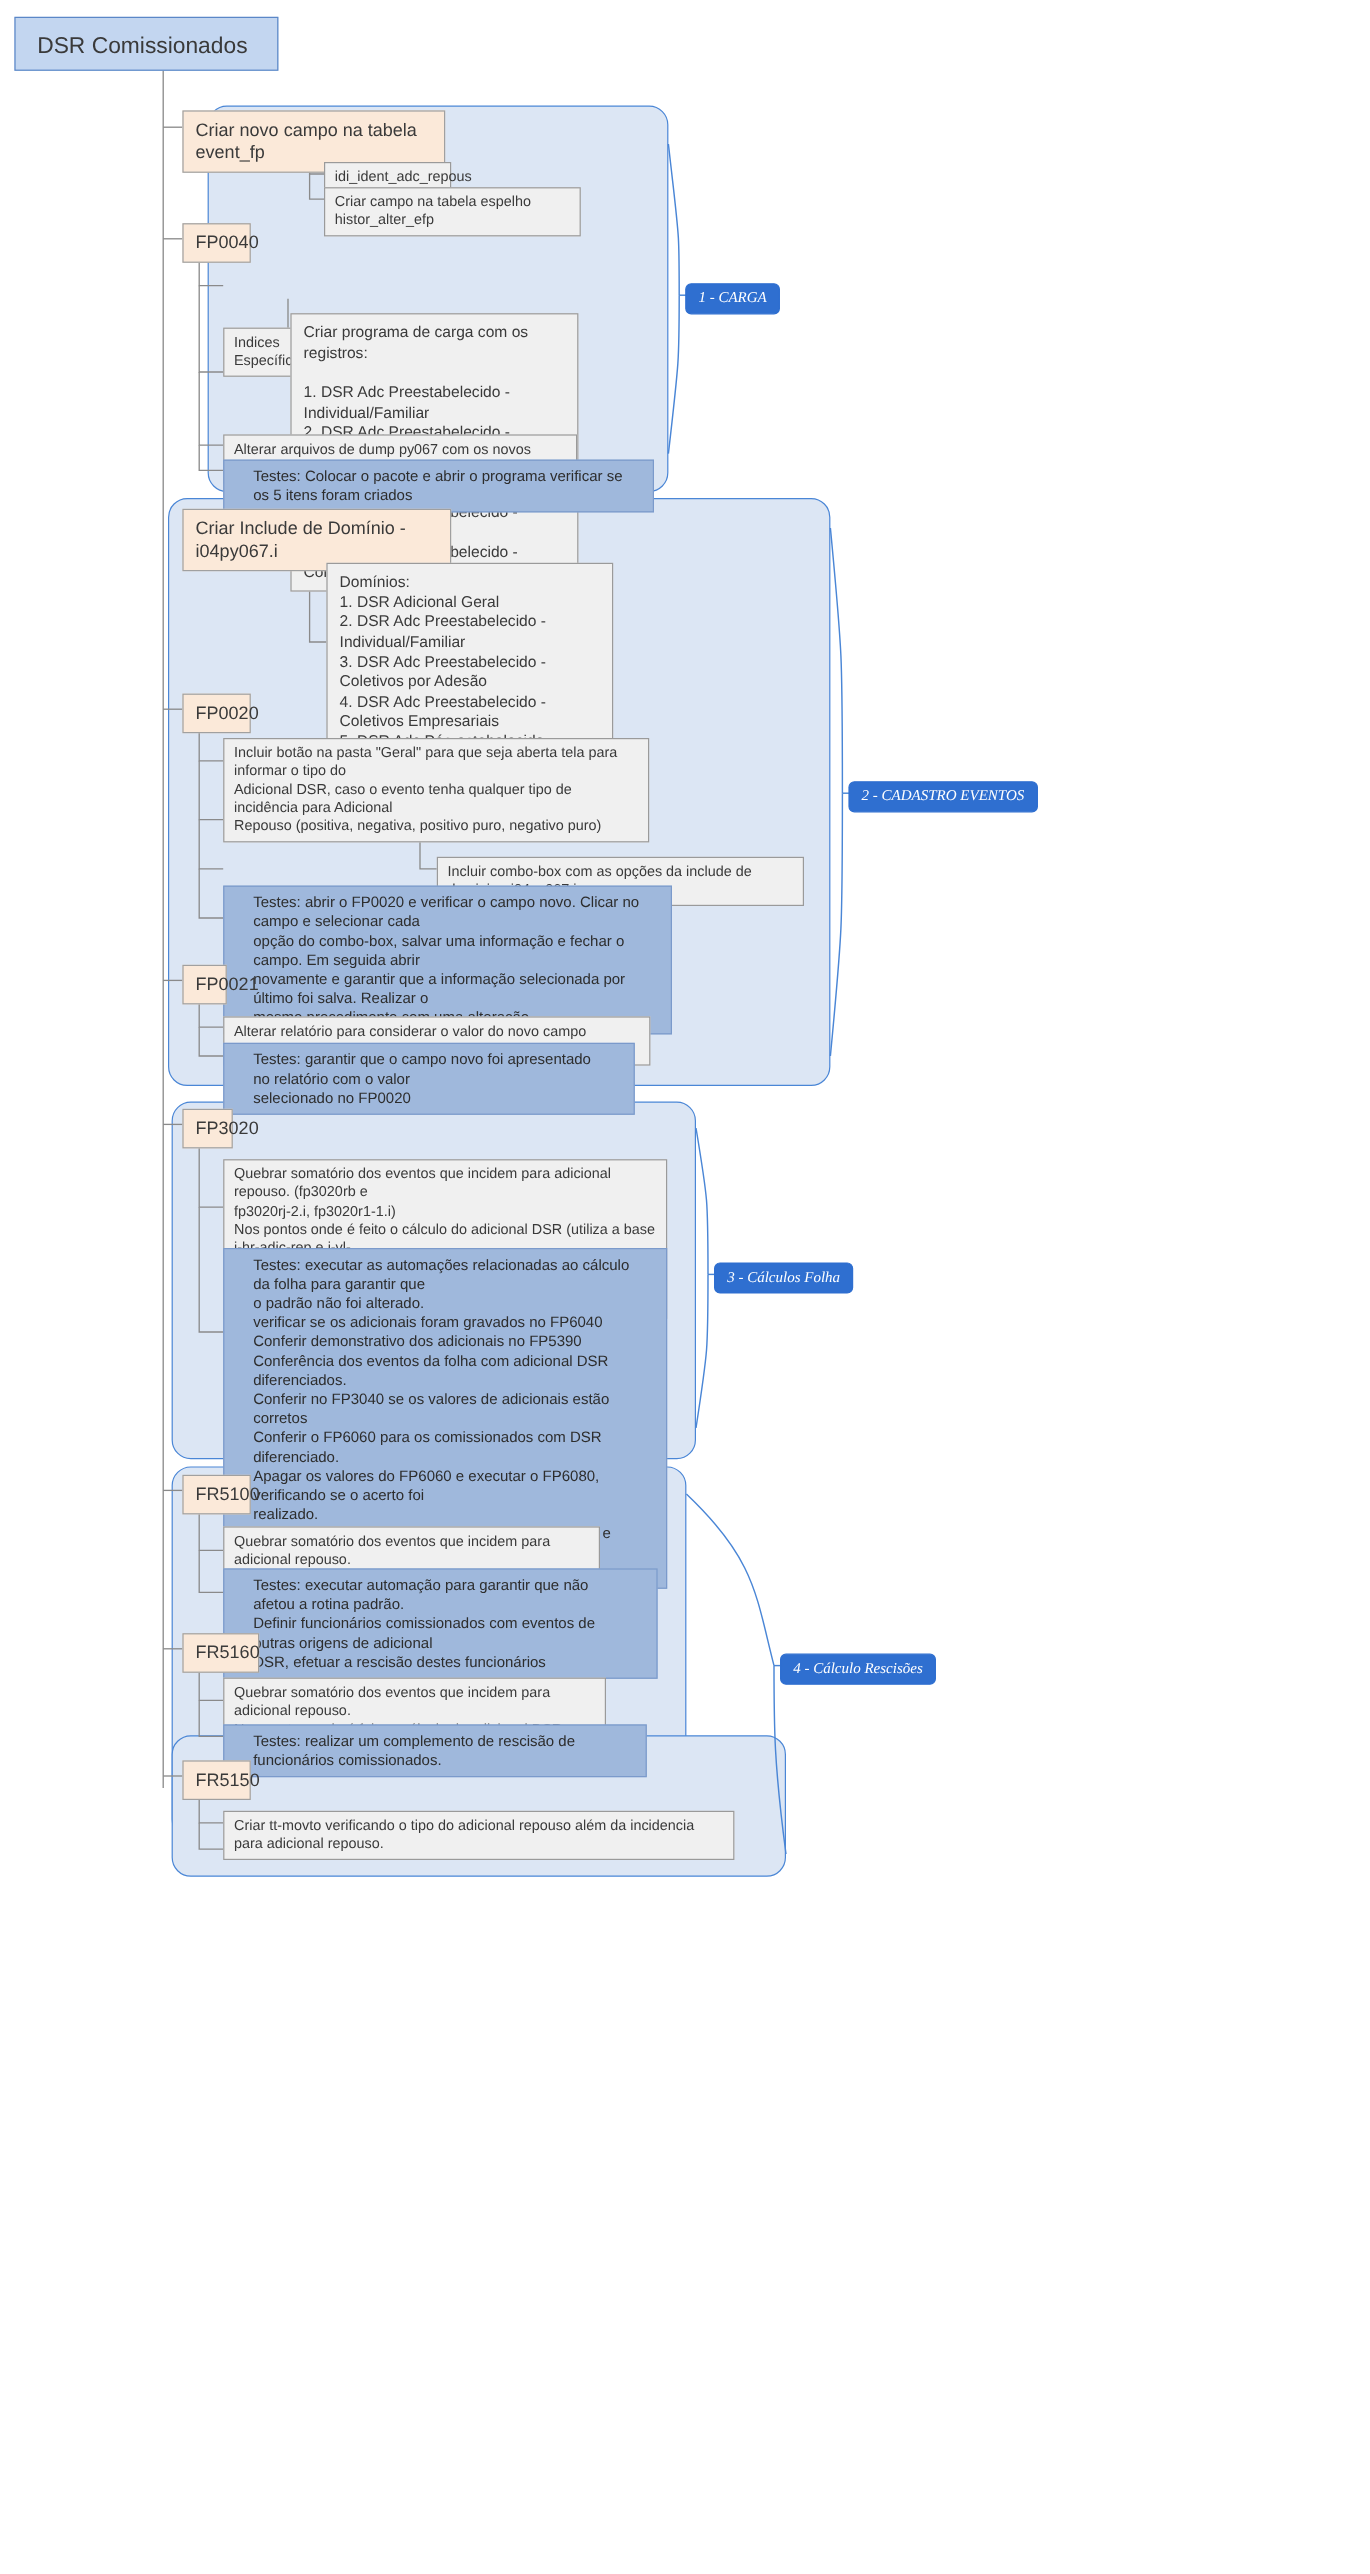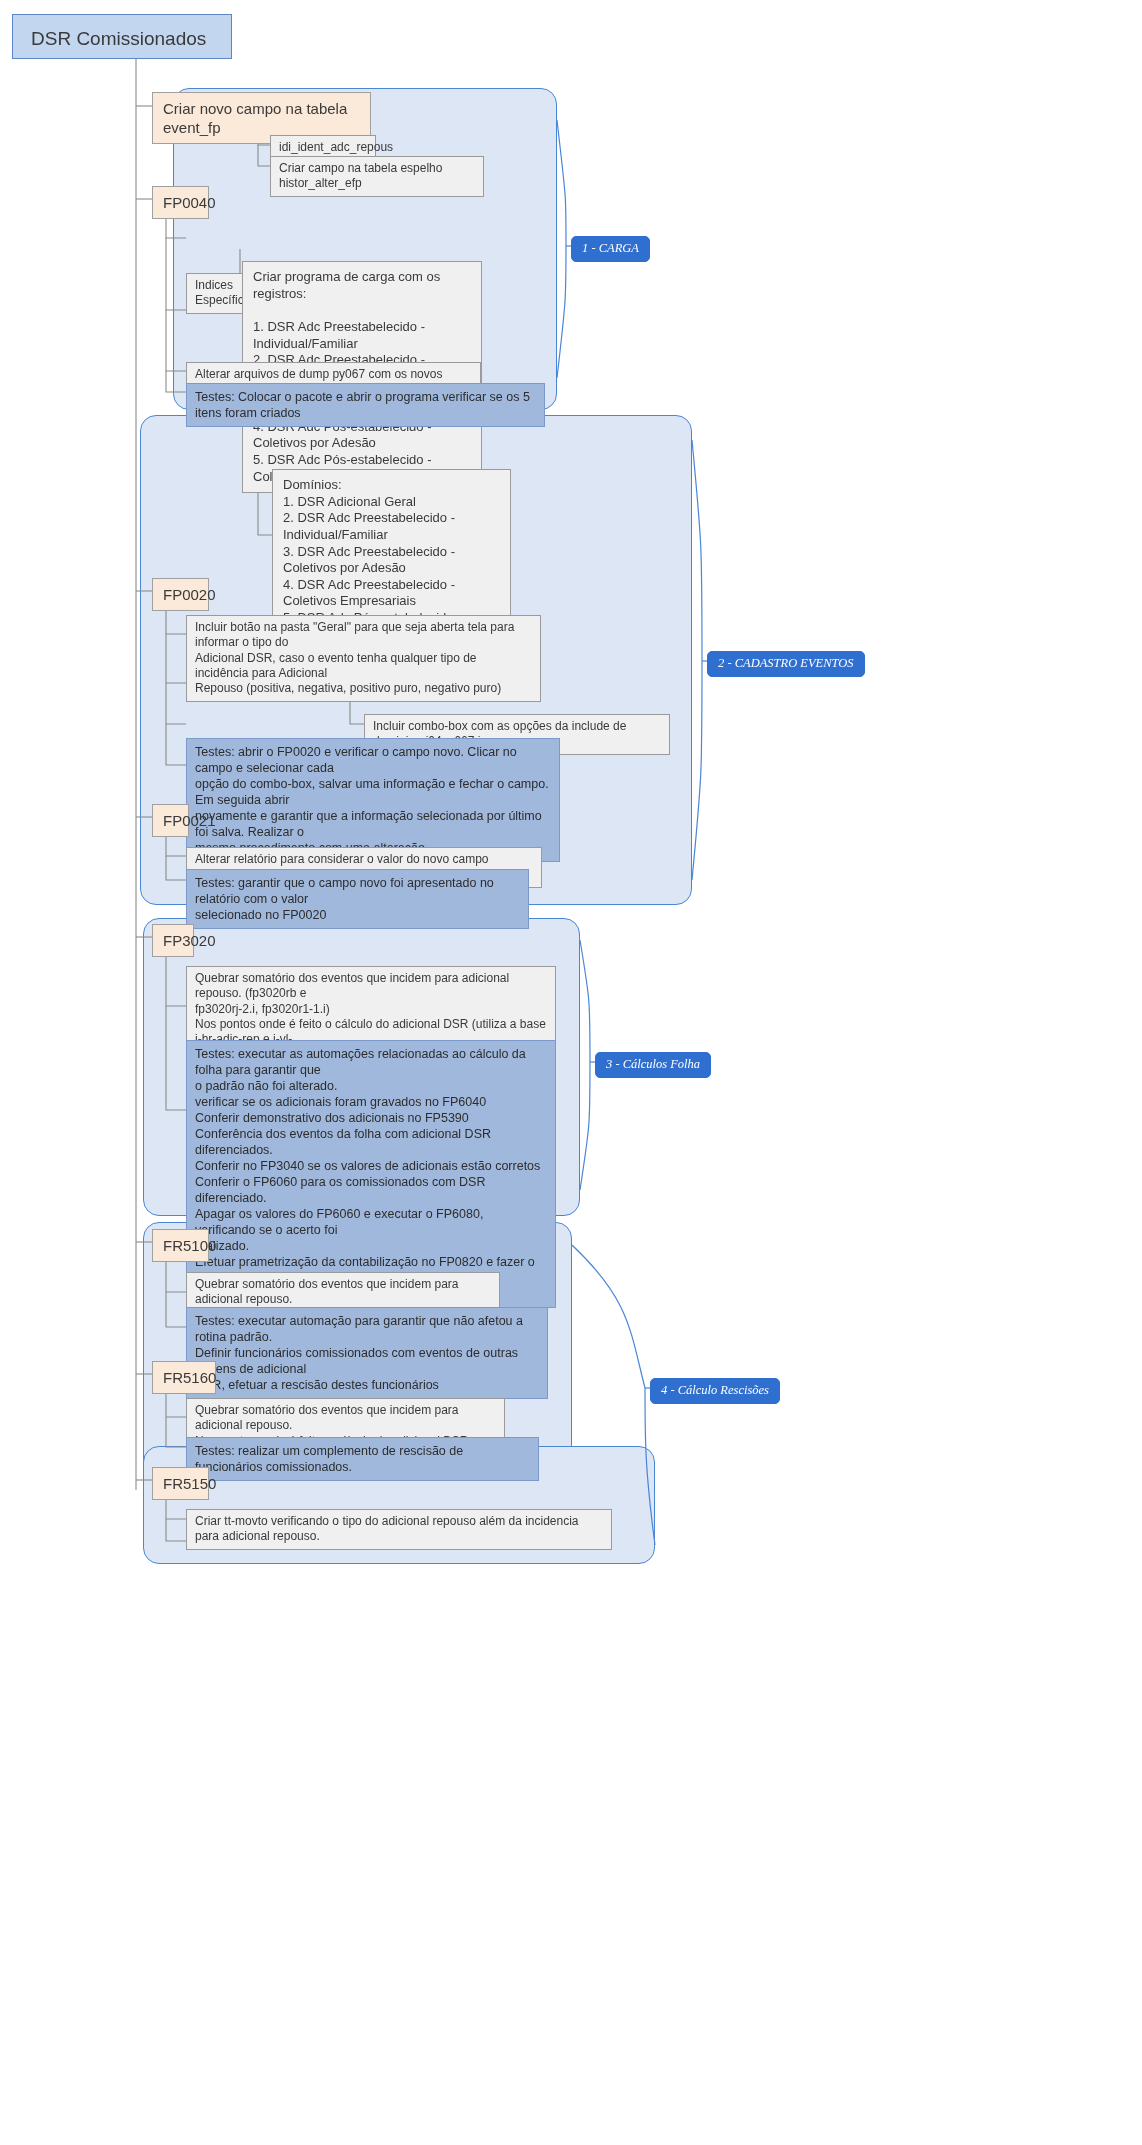--- a/index.html
+++ b/index.html
@@ -62,21 +62,21 @@
     background: #f0f0f0;
     border: 1px solid #9a9a9a;
     font-size: 13px;
     padding: 7px 10px;
   }
   
   .n-test {
     background: #9fb8dc;
     border: 1px solid #7b9acb;
     font-size: 12.5px;
-    padding: 5px 8px;
+    padding: 5px 24px;
     color: #2d2d2d;
   }
   
   .group-box {
     position: absolute;
     box-sizing: border-box;
     background: #dce6f4;
     border: 1.4px solid #4a86d6;
     border-radius: 16px;
     z-index: 0;
@@ -203,20 +203,21 @@
 1. DSR Adc Preestabelecido - Individual/Familiar
 2. DSR Adc Preestabelecido - Coletivos por Adesão
 3. DSR Adc Preestabelecido - Coletivos Empresariais
 4. DSR Adc Pós-estabelecido - Coletivos por Adesão
 5. DSR Adc Pós-estabelecido - Coletivos Empresariais</div>
 
     <div class="node n-plain" style="left:186px; top:362px; width:295px;">Alterar arquivos de dump py067 com os novos indices</div>
 
     <div class="node n-test" style="left:186px; top:383px; width:359px;">Testes: Colocar o pacote e abrir o programa verificar se os 5 itens foram criados</div>
 
+    <div class="node n-topic" style="left:152px; top:424px; width:224px;">Criar Include de Domínio - i04py067.i</div>
 
     <div class="node n-plain-lg" style="left:272px; top:469px; width:239px;">Domínios:
 1. DSR Adicional Geral
 2. DSR Adc Preestabelecido - Individual/Familiar
 3. DSR Adc Preestabelecido - Coletivos por Adesão
 4. DSR Adc Preestabelecido - Coletivos Empresariais
 5. DSR Adc Pós-estabelecido - Coletivos por Adesão
 6. DSR Adc Pós-estabelecido - Coletivos Empresariais</div>
 
     <div class="node n-topic" style="left:152px; top:578px; width:57px;">FP0020</div>

